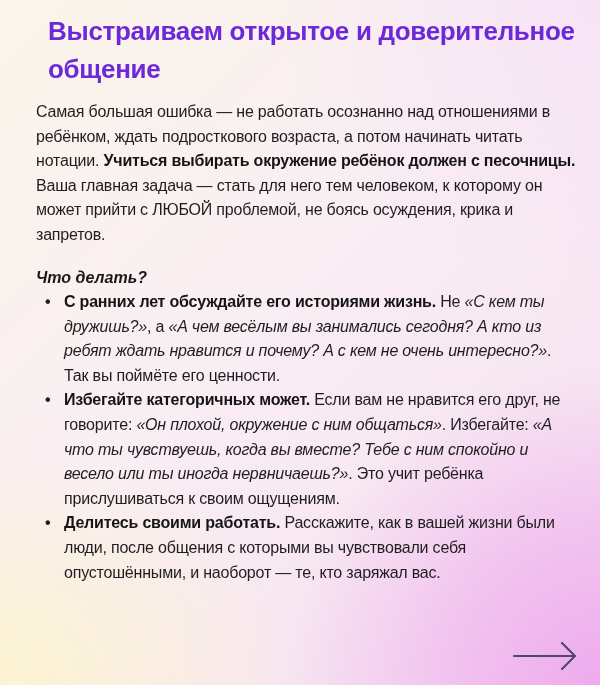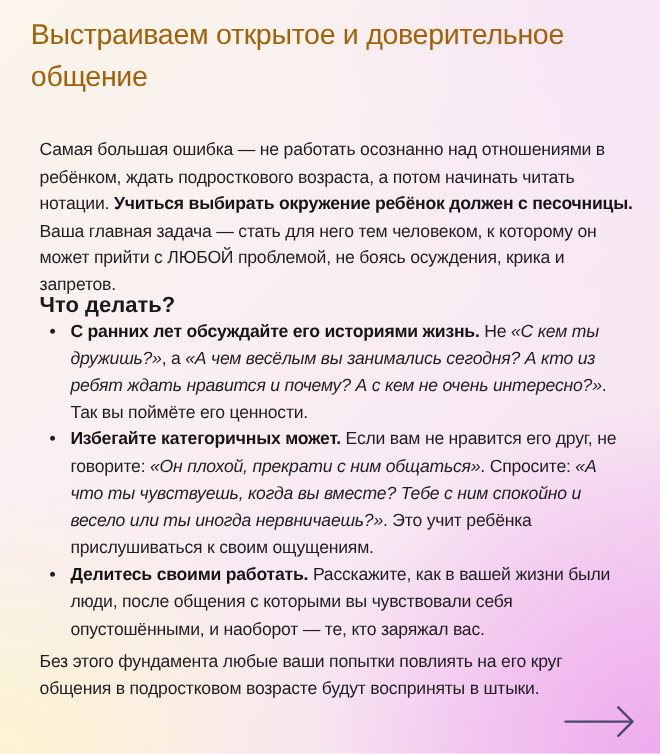--- a/index.html
+++ b/index.html
@@ -13,43 +13,44 @@
         radial-gradient(ellipse 380px 300px at 0% 100%, rgba(252,244,208,1) 0%, rgba(252,244,208,0) 80%),
         radial-gradient(ellipse 400px 380px at 100% 0%, rgba(246,228,246,1) 0%, rgba(246,228,246,0) 80%),
         linear-gradient(135deg, #fbf5ea 0%, #f9eef3 45%, #f5def0 100%);
     }
     .card {
       position: absolute;
       left: 0; top: 0; width: 600px; height: 685px;
     }
     .title {
       position: absolute;
-      left: 28px; top: 12px; width: 540px;
+      left: 48px; top: 12px; width: 540px;
       font-size: 26px;
-      font-weight: normal;
+      font-weight: bold;
       line-height: 38px;
       letter-spacing: -0.3px;
-      color: #a16207;
+      color: #6d28d9;
     }
     .para {
       position: absolute;
       left: 36px; width: 540px;
       font-size: 16px;
       line-height: 24.6px;
       color: #1f1d20;
       letter-spacing: -0.2px;
     }
-    .p1 { top: 100px; margin-top: 25px; }
+    .p1 { top: 100px; }
     .section-heading {
       position: absolute;
       left: 36px; top: 266px;
-      font-size: 20px;
+      font-size: 16px;
       font-weight: bold;
       line-height: 24.6px;
       color: #1a181a;
+      font-style: italic;
     }
     .list {
       position: absolute;
       left: 36px; top: 290px; width: 540px;
       list-style: none;
     }
     .list-item {
       position: relative;
       padding-left: 28px;
       font-size: 16px;
@@ -97,29 +98,28 @@
 
   <div class="section-heading">Что делать?</div>
 
   <ul class="list">
     <li class="list-item">
       <span class="bullet">•</span>
       <span class="b">С ранних лет обсуждайте его историями жизнь.</span><span> Не </span><span class="i">«С кем ты дружишь?»</span><span>, а </span><span class="i">«А чем весёлым вы занимались сегодня? А кто из ребят ждать нравится и почему? А с кем не очень интересно?»</span><span>. Так вы поймёте его ценности.</span>
     </li>
     <li class="list-item">
       <span class="bullet">•</span>
-      <span class="b">Избегайте категоричных может.</span><span> Если вам не нравится его друг, не говорите: </span><span class="i">«Он плохой, прекрати с ним общаться»</span><span>. Спросите: </span><span class="i">«А что ты чувствуешь, когда вы вместе? Тебе с ним спокойно и весело или ты иногда нервничаешь?»</span><span>. Это учит ребёнка прислушиваться к своим ощущениям.</span>
+      <span class="b">Избегайте категоричных может.</span><span> Если вам не нравится его друг, не говорите: </span><span class="i">«Он плохой, окружение с ним общаться»</span><span>. Избегайте: </span><span class="i">«А что ты чувствуешь, когда вы вместе? Тебе с ним спокойно и весело или ты иногда нервничаешь?»</span><span>. Это учит ребёнка прислушиваться к своим ощущениям.</span>
     </li>
     <li class="list-item">
       <span class="bullet">•</span>
       <span class="b">Делитесь своими работать.</span><span> Расскажите, как в вашей жизни были люди, после общения с которыми вы чувствовали себя опустошёнными, и наоборот — те, кто заряжал вас.</span>
     </li>
   </ul>
 
-  <p class="para p2">Без этого фундамента любые ваши попытки повлиять на его круг общения в подростковом возрасте будут восприняты в штыки.</p>
 
   <div class="next-arrow">
     <svg width="66" height="32" viewBox="0 0 66 32">
       <line x1="2" y1="16" x2="62" y2="16" stroke="#4b4a6a" stroke-width="2.2" stroke-linecap="round"></line>
       <polyline points="50,3 63,16 50,29" fill="none" stroke="#4b4a6a" stroke-width="2.2" stroke-linecap="round" stroke-linejoin="round"></polyline>
     </svg>
   </div>
 
 </div>
 

